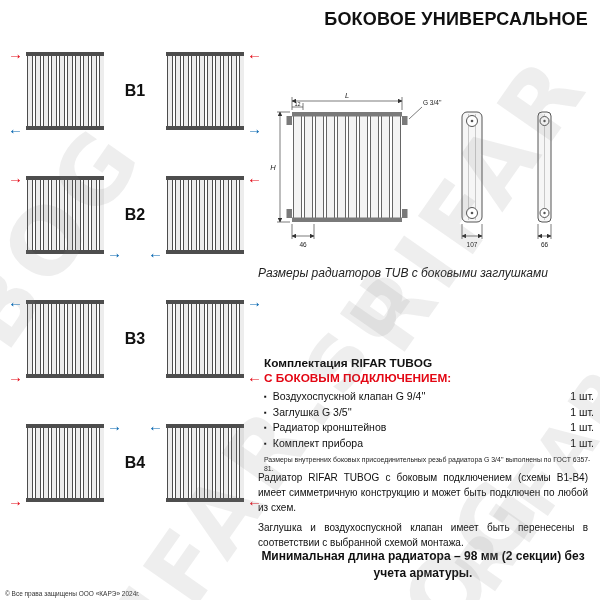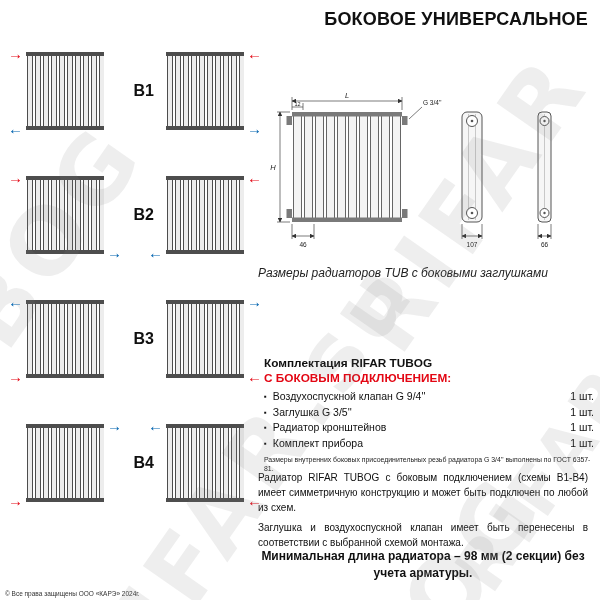--- a/index.html
+++ b/index.html
@@ -22,21 +22,21 @@
   .page-title{position:absolute;top:8px;right:12px;text-align:right;font-size:18px;
       font-weight:bold;line-height:1.28;letter-spacing:.2px;}
 
   
   .schemes{position:absolute;left:6px;top:52px;display:flex;flex-direction:column;gap:46px;}
   .scheme{display:flex;align-items:center;padding-left:20px;}
   .radiator{position:relative;width:78px;height:70px;
       border-top:4px solid #4d4d4d;border-bottom:4px solid #4d4d4d;
       background:repeating-linear-gradient(to right,
         #fff 0 1.5px,#4d4d4d 1.5px 2.5px,#ededed 2.5px 6.5px,#4d4d4d 6.5px 7.5px,#fff 7.5px 8px);}
-  .scheme-label{width:38px;margin:0 12px;text-align:right;font-weight:bold;font-size:16px;}
+  .scheme-label{width:38px;margin:0 12px;text-align:center;font-weight:bold;font-size:16px;}
   .arrow{position:absolute;font-size:15px;font-weight:bold;line-height:1;}
   .tl{left:-18px;top:-10px}.bl{left:-18px;bottom:-10px}
   .tr{right:-18px;top:-10px}.br{right:-18px;bottom:-10px}
   .red{color:#e30613}.blue{color:#0063af}
 
   
   .drawing{position:absolute;left:252px;top:88px;}
   .caption{position:absolute;left:258px;top:266px;font-style:italic;font-size:12px;color:#222;}
 
   

